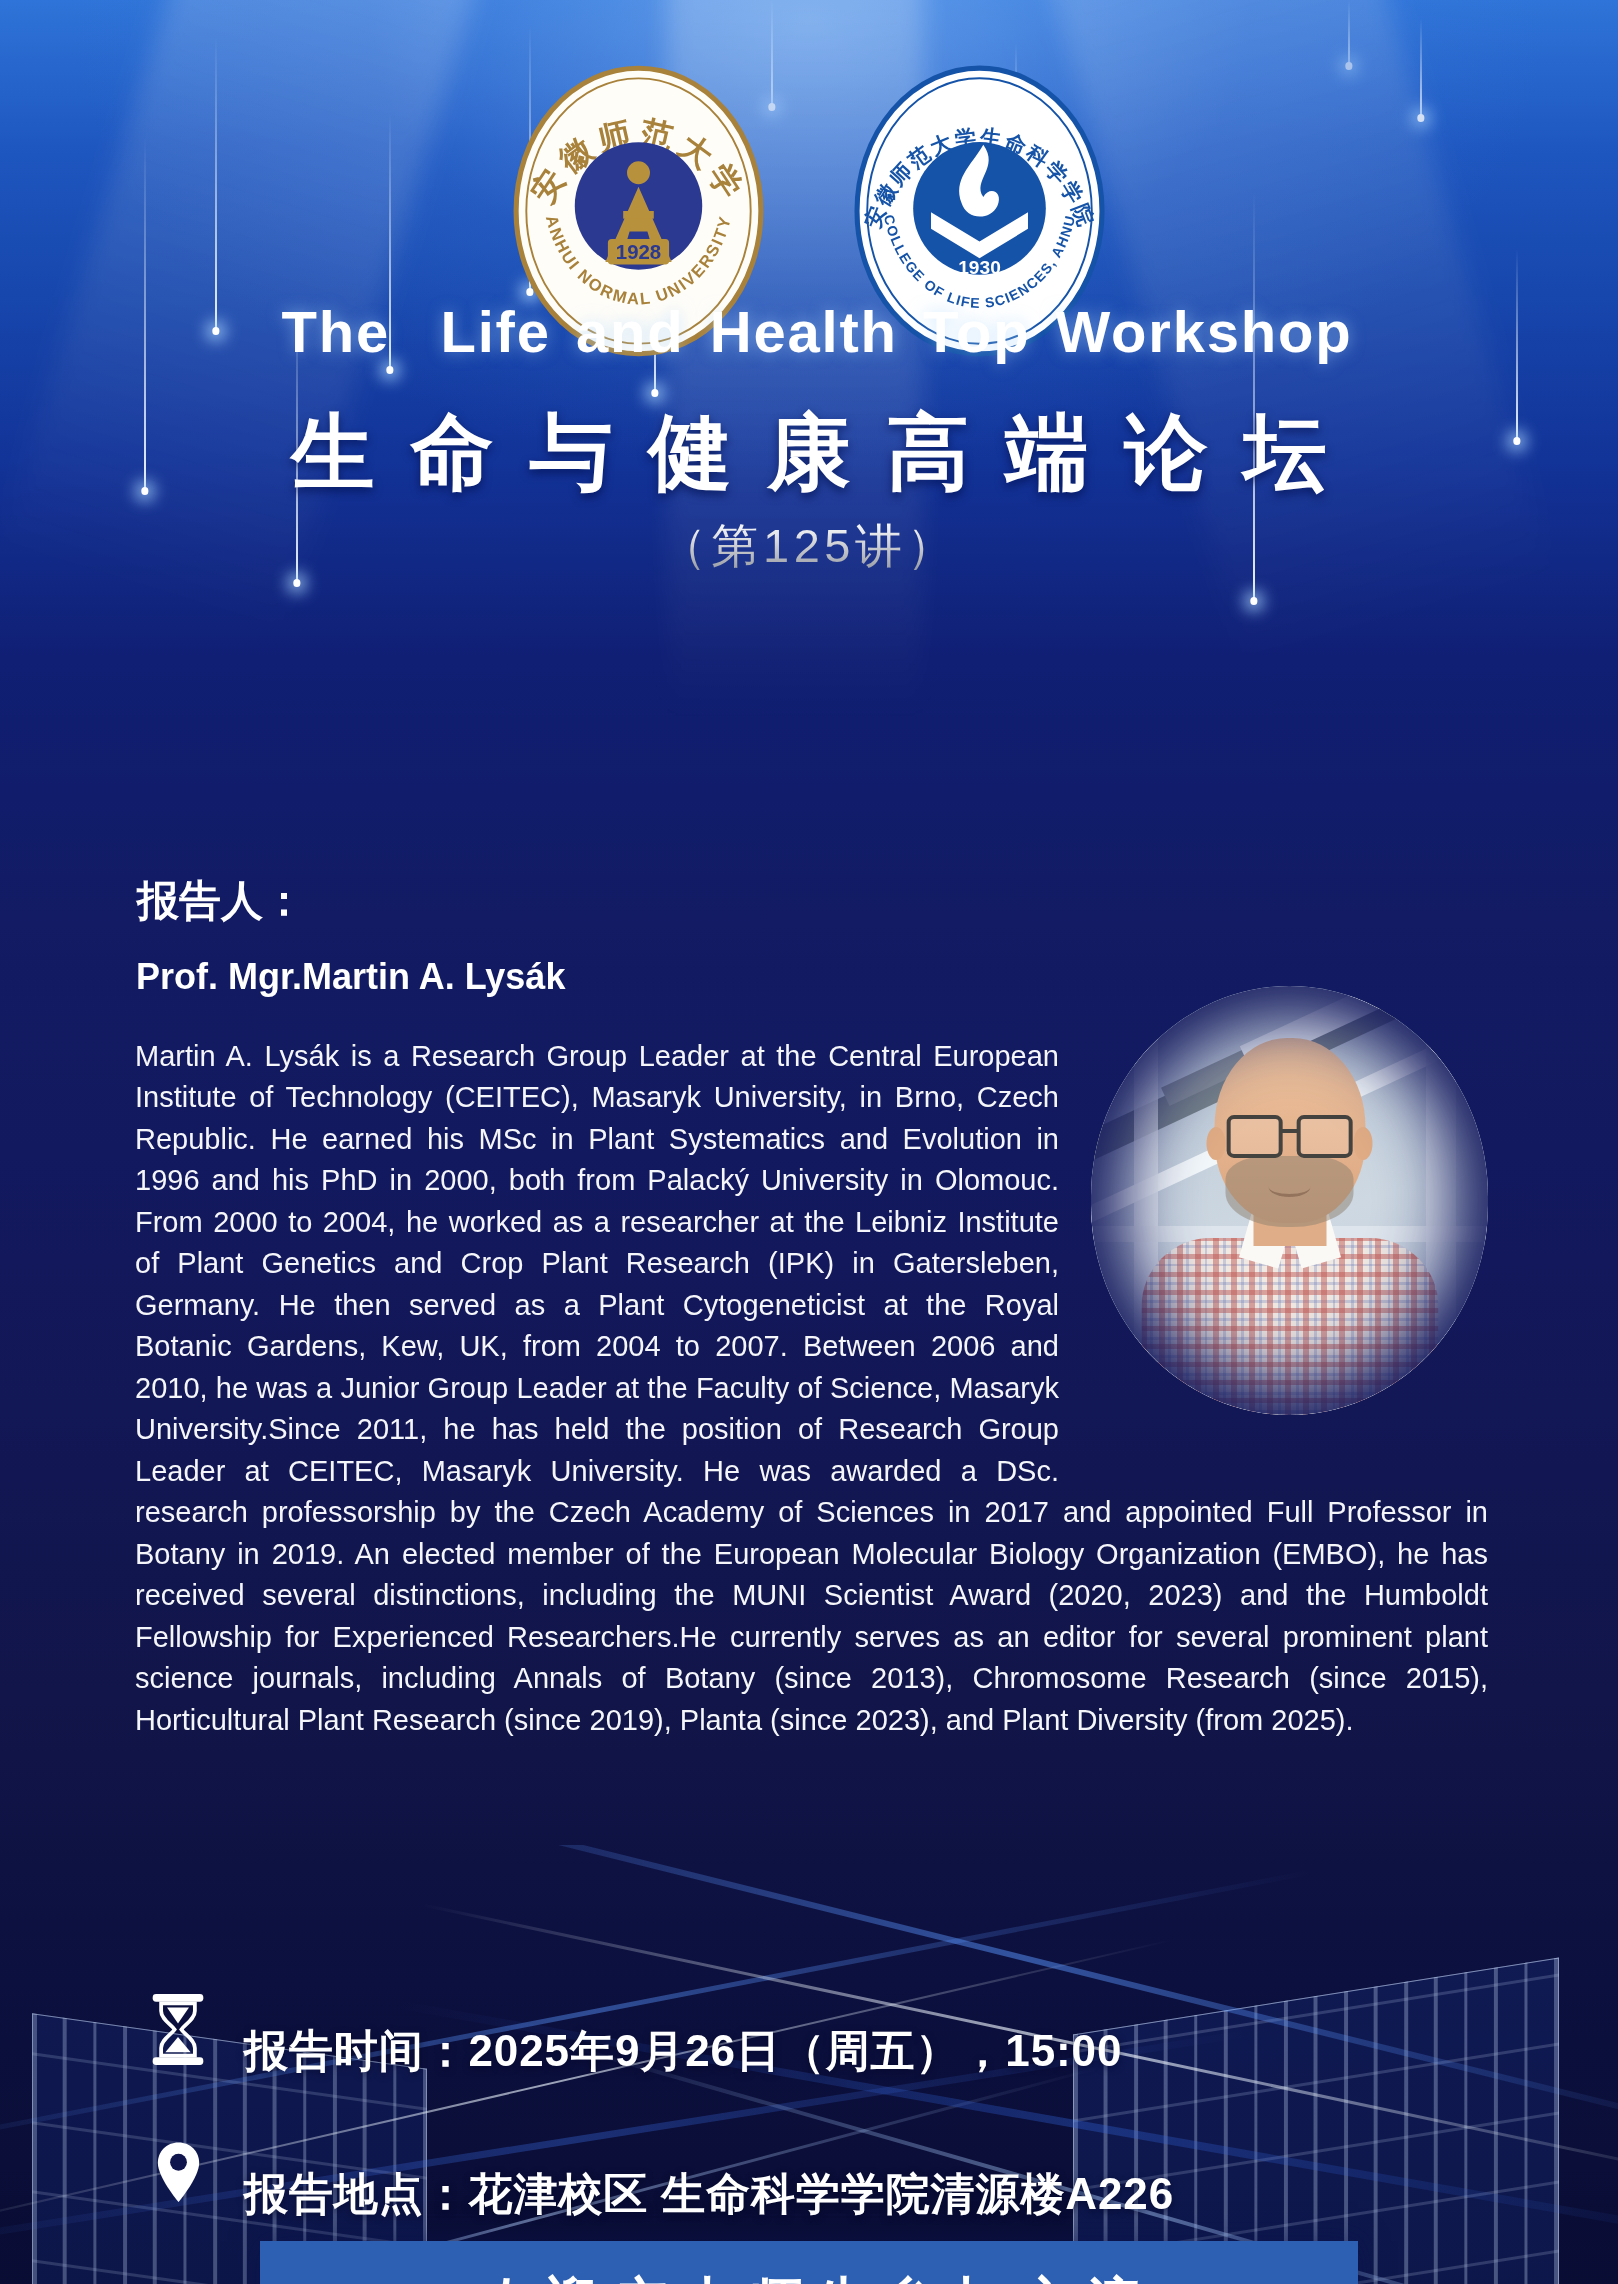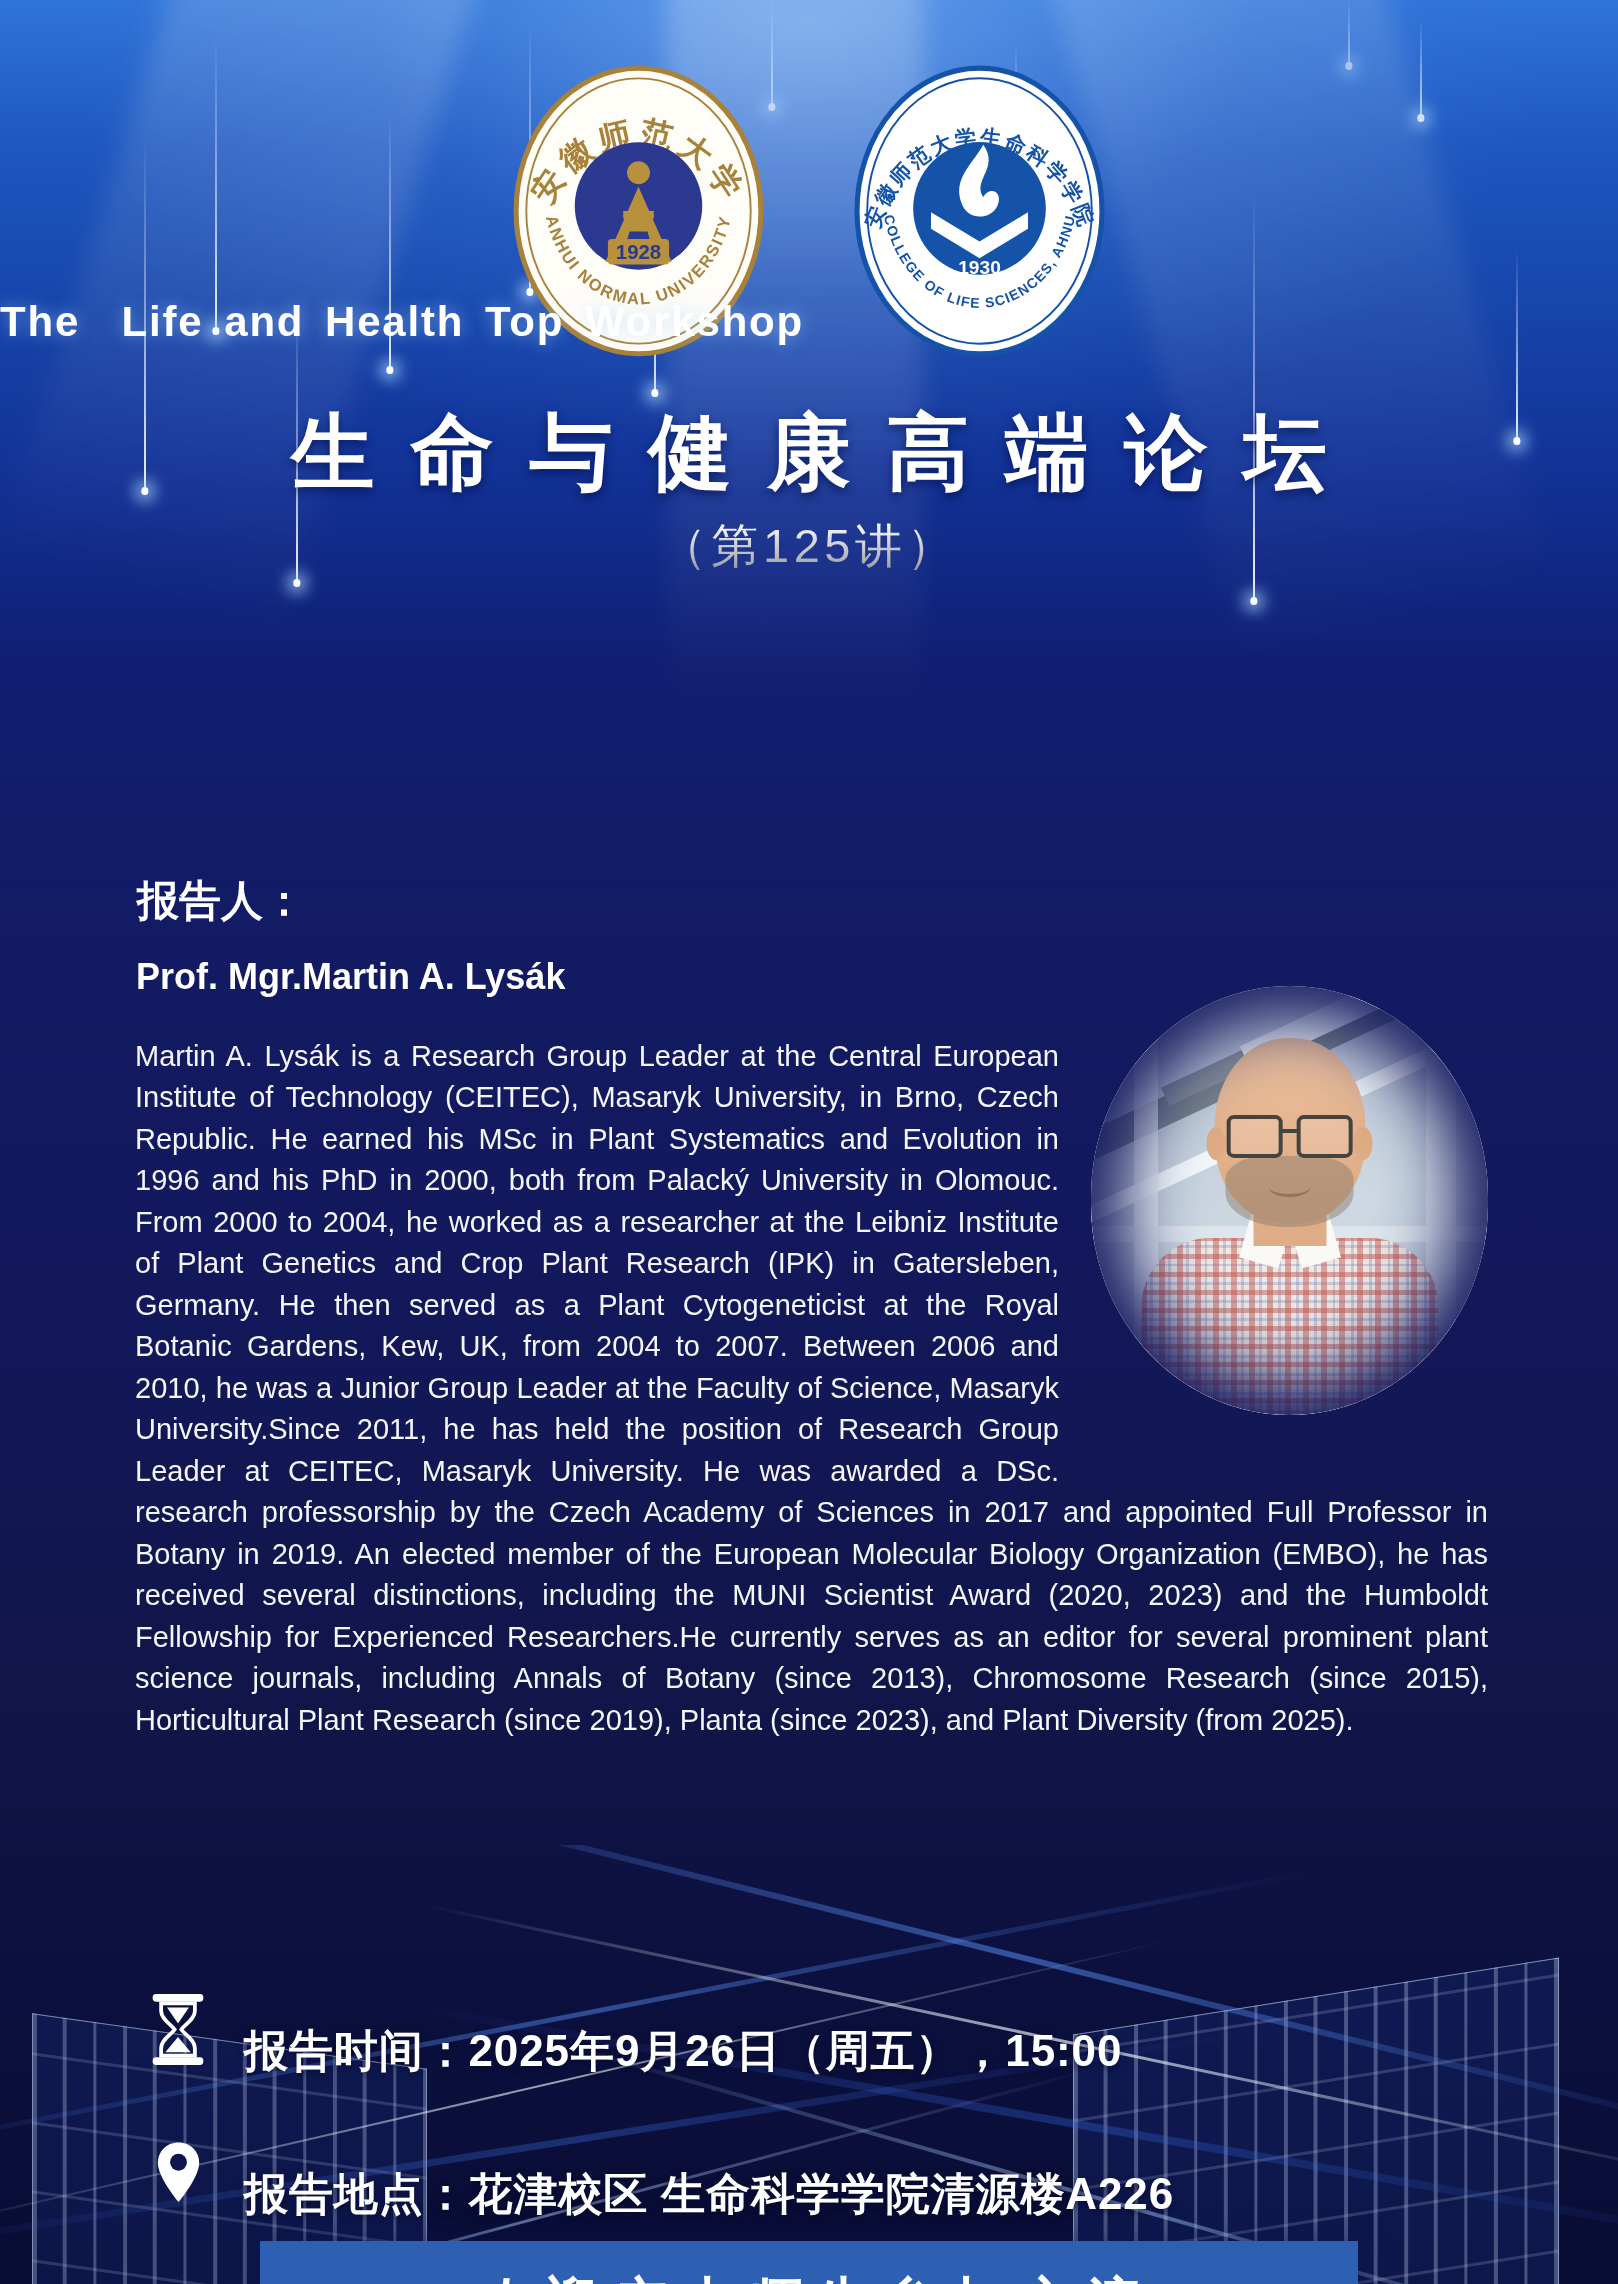--- a/index.html
+++ b/index.html
@@ -20,22 +20,22 @@
   
   .meteor{position:absolute;width:2.3px;border-radius:1.4px;
     background:linear-gradient(180deg,rgba(255,255,255,0),#eaf4ff);}
   .meteor::after{content:'';position:absolute;bottom:-5.5px;left:50%;transform:translateX(-50%);
     width:7.3px;height:7.3px;border-radius:50%;background:#fff;
     box-shadow:0 0 15.5px 5.5px rgba(165,210,255,.95);}
   
   .logos{position:absolute;top:63px;left:0;right:0;display:flex;justify-content:center;gap:85px;}
   .logo{display:block;}
   
-  .series-en{position:absolute;top:298px;left:0;right:0;text-align:left;white-space:pre;
-    font-size:42px;font-weight:700;letter-spacing:1.8px;word-spacing:7.3px;color:#fff;
+  .series-en{position:absolute;top:298px;left:16px;right:0;text-align:center;white-space:pre;
+    font-size:58px;font-weight:700;letter-spacing:1.8px;word-spacing:7.3px;color:#fff;
     text-shadow:0 0 15.5px rgba(170,215,255,.5);}
   .series-zh{position:absolute;top:398px;left:0;right:0;text-align:center;
     font-size:83px;font-weight:900;letter-spacing:36px;color:#fff;
     text-shadow:0 3.7px 10px rgba(0,12,70,.65);}
   .series-zh span{margin-right:-36px;margin-top:40px;}
   .session-no{position:absolute;top:515px;left:0;right:0;text-align:center;
     font-size:47px;font-weight:400;letter-spacing:4.6px;
     background:linear-gradient(180deg,#f2f3f5 20%,#8f939c 95%);
     -webkit-background-clip:text;background-clip:text;color:transparent;}
   .talk-title{position:absolute;top:625px;left:0;right:0;text-align:center;

